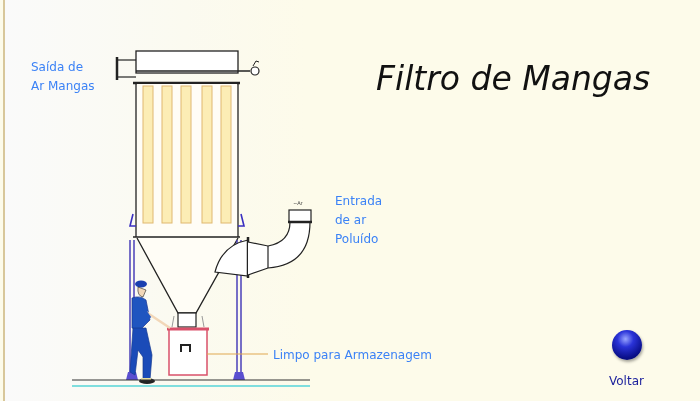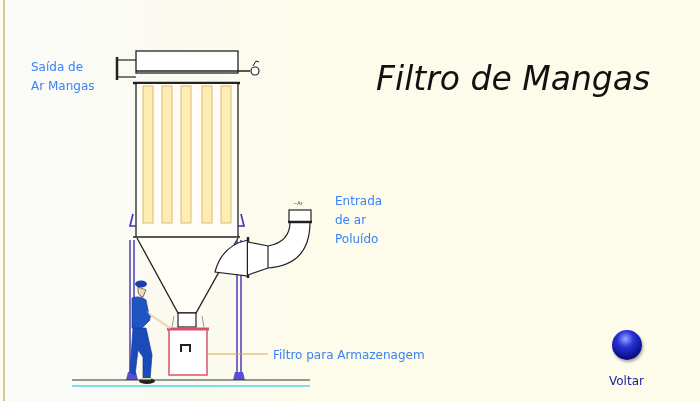--- a/index.html
+++ b/index.html
@@ -27,21 +27,21 @@
   <div>Saída de</div>
   <div>Ar Mangas</div>
 </div>
 
 <div class="lbl lbl-entrada">
   <div>Entrada</div>
   <div>de ar</div>
   <div>Poluído</div>
 </div>
 
-<div class="lbl lbl-tambor">Filtro para Armazenagem</div>
+<div class="lbl lbl-tambor">Limpo para Armazenagem</div>
 
 <svg class="diagram" width="700" height="401" viewBox="0 0 700 401">
 
   <g>
     <rect x="136" y="51" width="102" height="22" fill="#ffffff" stroke="#222" stroke-width="1.3"></rect>
     <line x1="136" y1="71" x2="250" y2="71" stroke="#222" stroke-width="1.5"></line>
     <line x1="133" y1="83" x2="240" y2="83" stroke="#222" stroke-width="2.5"></line>
 
     <line x1="117" y1="57" x2="117" y2="80" stroke="#222" stroke-width="2.5"></line>
     <line x1="117" y1="60" x2="136" y2="60" stroke="#222" stroke-width="1.2"></line>

